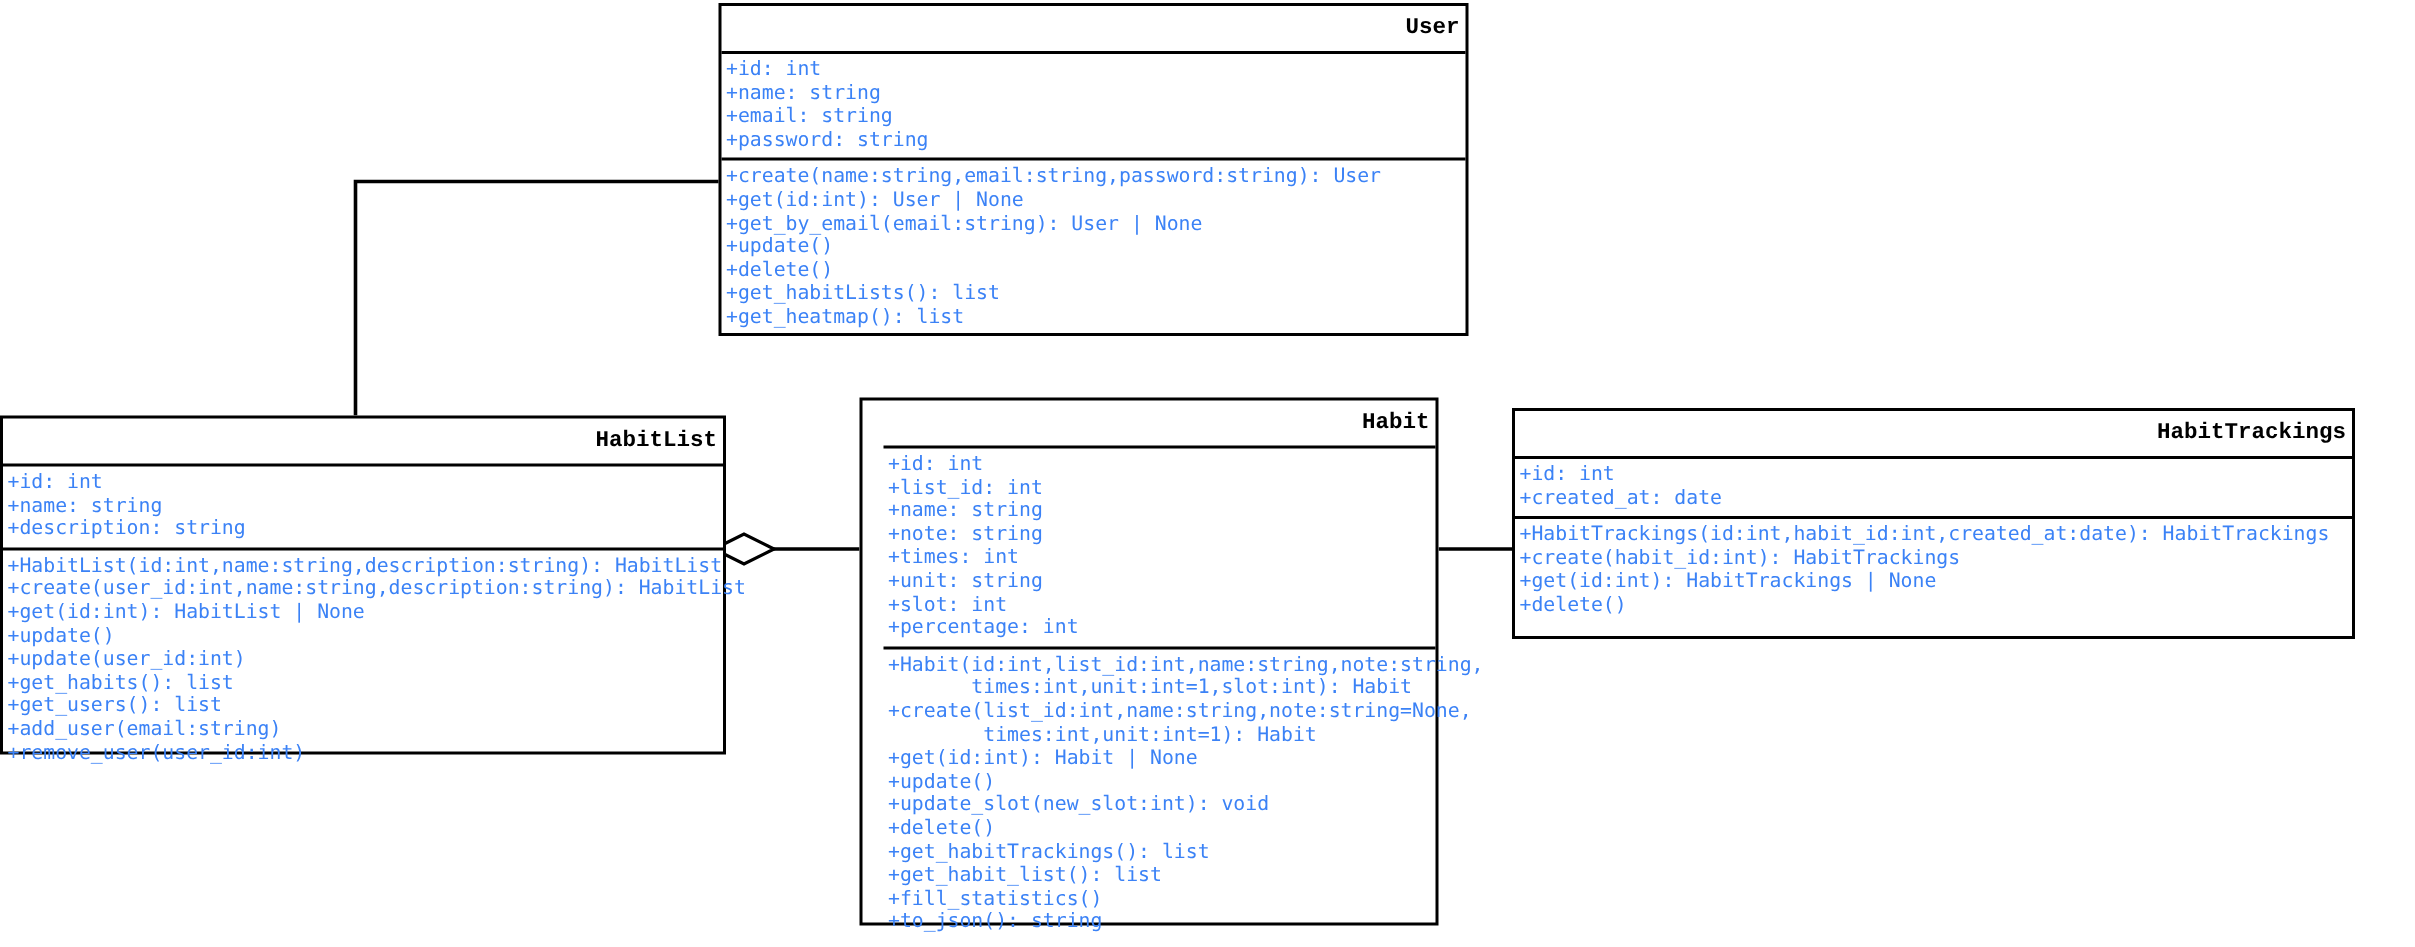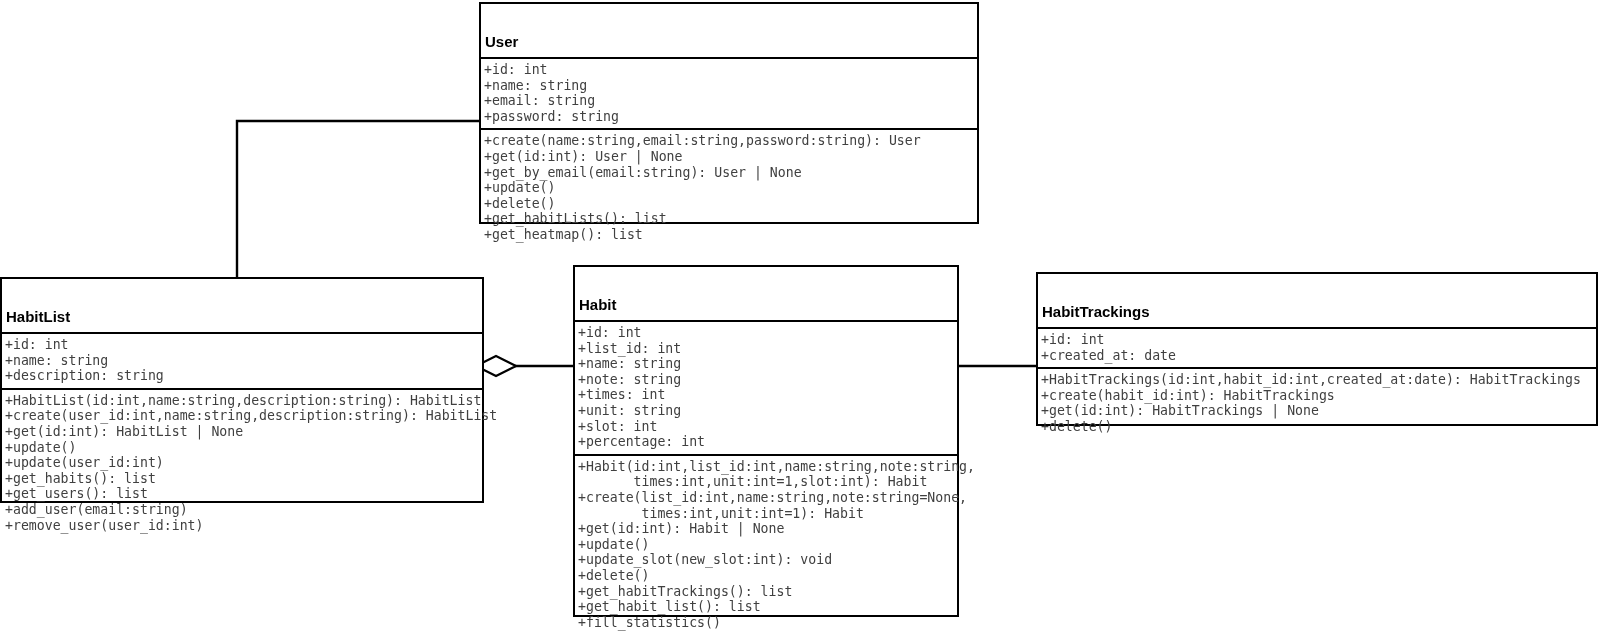--- a/index.html
+++ b/index.html
@@ -32,43 +32,42 @@
   
   .uml-class {
     position: absolute;
     box-sizing: border-box;
     background: #ffffff;
     border: 2px solid #000000;
     z-index: 5;
   }
   .uml-name {
     box-sizing: border-box;
-    text-align: left;
-    font-family: Liberation Sans, sans-serif;
+    text-align: right;
+    font-family: Liberation Mono, monospace;
     font-weight: bold;
     font-size: 15px;
     line-height: 1;
     padding: 7px 4px 8px 4px;
     color: #000000;
     white-space: nowrap;
-    margin-top: 23px;
   }
   .uml-sep {
     height: 0;
     border-top: 2px solid #000000;
   }
   .uml-compartment {
     box-sizing: border-box;
     padding: 3px 0 4px 0;
   }
   .uml-line {
     font-family: "DejaVu Sans Mono", monospace;
     font-size: 13.2px;
     line-height: 15.6px;
-    color: #404040;
+    color: #3b82f6;
     white-space: pre;
     padding-left: 3px;
     letter-spacing: 0px;
   }
 </style>
 </head>
 <body>
 
 <div id="diagram">
 
@@ -126,21 +125,21 @@
       <div class="uml-line">+get(id:int): HabitList | None</div>
       <div class="uml-line">+update()</div>
       <div class="uml-line">+update(user_id:int)</div>
       <div class="uml-line">+get_habits(): list</div>
       <div class="uml-line">+get_users(): list</div>
       <div class="uml-line">+add_user(email:string)</div>
       <div class="uml-line">+remove_user(user_id:int)</div>
     </div>
   </div>
 
-  <div class="uml-class" style="left:573px; top:265px; width:386px; height:352px;">
+  <div class="uml-class" style="left:573px; top:265px; width:386px; height:352px;padding-left:14px;">
     <div class="uml-name">Habit</div>
     <div class="uml-sep"></div>
     <div class="uml-compartment">
       <div class="uml-line">+id: int</div>
       <div class="uml-line">+list_id: int</div>
       <div class="uml-line">+name: string</div>
       <div class="uml-line">+note: string</div>
       <div class="uml-line">+times: int</div>
       <div class="uml-line">+unit: string</div>
       <div class="uml-line">+slot: int</div>
@@ -156,21 +155,21 @@
       <div class="uml-line">+update()</div>
       <div class="uml-line">+update_slot(new_slot:int): void</div>
       <div class="uml-line">+delete()</div>
       <div class="uml-line">+get_habitTrackings(): list</div>
       <div class="uml-line">+get_habit_list(): list</div>
       <div class="uml-line">+fill_statistics()</div>
       <div class="uml-line">+to_json(): string</div>
     </div>
   </div>
 
-  <div class="uml-class" style="left:1036px; top:272px; width:562px; height:154px;">
+  <div class="uml-class" style="left:1008px; top:272px; width:562px; height:154px;">
     <div class="uml-name">HabitTrackings</div>
     <div class="uml-sep"></div>
     <div class="uml-compartment">
       <div class="uml-line">+id: int</div>
       <div class="uml-line">+created_at: date</div>
     </div>
     <div class="uml-sep"></div>
     <div class="uml-compartment">
       <div class="uml-line">+HabitTrackings(id:int,habit_id:int,created_at:date): HabitTrackings</div>
       <div class="uml-line">+create(habit_id:int): HabitTrackings</div>

